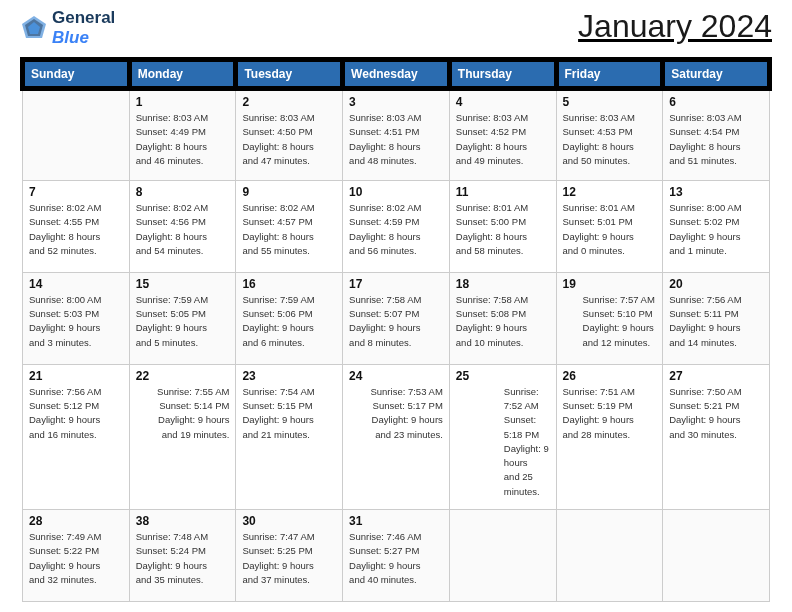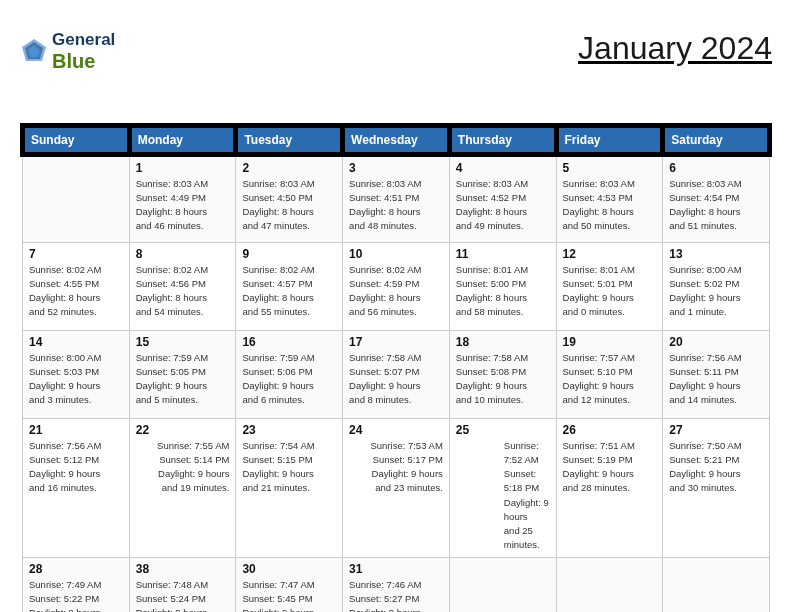--- a/index.html
+++ b/index.html
@@ -6,24 +6,23 @@
     body {
       width: 792px;
       height: 612px;
       font-family: Arial, sans-serif;
       background: #fff;
       overflow: hidden;
     }
     .page {
       width: 792px;
       height: 612px;
-      padding: 30px 20px 10px 20px;
+      padding: 8px 20px 10px 20px;
       display: flex;
       flex-direction: column;
-      gap: 40px;
     }
     .header {
       display: flex;
       justify-content: space-between;
       align-items: flex-start;
       margin-bottom: 10px;
     }
     .logo {
       display: flex;
       align-items: center;
@@ -98,21 +97,21 @@
 <div class="page">
   <div class="header">
     <div class="logo">
       <svg class="logo-icon" viewBox="0 0 28 28">
         <polygon points="14,2 26,10 22,24 6,24 2,10" fill="#4a90d9" opacity="0.7"></polygon>
         <polygon points="14,5 23,11 20,22 8,22 5,11" fill="#1a3a5c" opacity="0.5"></polygon>
         <polygon points="14,8 20,13 18,20 10,20 8,13" fill="#4a90d9"></polygon>
       </svg>
       <div>
         <div style="font-size:17px;font-weight:bold;color:#1a3a5c;line-height:1.15;">General</div>
-        <div style="font-size:20px;font-weight:bold;color:#4d7c0f;line-height:1.15;">Blue</div>
+        <div style="font-size:17px;font-weight:bold;color:#3b82f6;line-height:1.15;font-style:italic;">Blue</div>
       </div>
     </div>
     <div class="title-block">
       <div class="month-title">January 2024</div>
     </div>
   </div>
 
   <table class="calendar">
     <thead>
       <tr>
@@ -254,21 +253,21 @@
           </td>
           <td>
             <span class="day-number">18</span>
             <div class="day-info" style="white-space: pre-line;">Sunrise: 7:58 AM
 Sunset: 5:08 PM
 Daylight: 9 hours
 and 10 minutes.</div>
           </td>
           <td>
             <span class="day-number">19</span>
-            <div class="day-info" style="white-space: pre-line;">Sunrise: 7:57 AM
+            <div class="day-info" style="white-space: pre-line; margin-left: 20px;">Sunrise: 7:57 AM
 Sunset: 5:10 PM
 Daylight: 9 hours
 and 12 minutes.</div>
           </td>
           <td>
             <span class="day-number">20</span>
             <div class="day-info" style="white-space: pre-line;">Sunrise: 7:56 AM
 Sunset: 5:11 PM
 Daylight: 9 hours
 and 14 minutes.</div>
@@ -336,21 +335,21 @@
           <td>
             <span class="day-number">38</span>
             <div class="day-info" style="white-space: pre-line;">Sunrise: 7:48 AM
 Sunset: 5:24 PM
 Daylight: 9 hours
 and 35 minutes.</div>
           </td>
           <td>
             <span class="day-number">30</span>
             <div class="day-info" style="white-space: pre-line;">Sunrise: 7:47 AM
-Sunset: 5:45 PM
+Sunset: 5:25 PM
 Daylight: 9 hours
 and 37 minutes.</div>
           </td>
           <td>
             <span class="day-number">31</span>
             <div class="day-info" style="white-space: pre-line;">Sunrise: 7:46 AM
 Sunset: 5:27 PM
 Daylight: 9 hours
 and 40 minutes.</div>
           </td>

